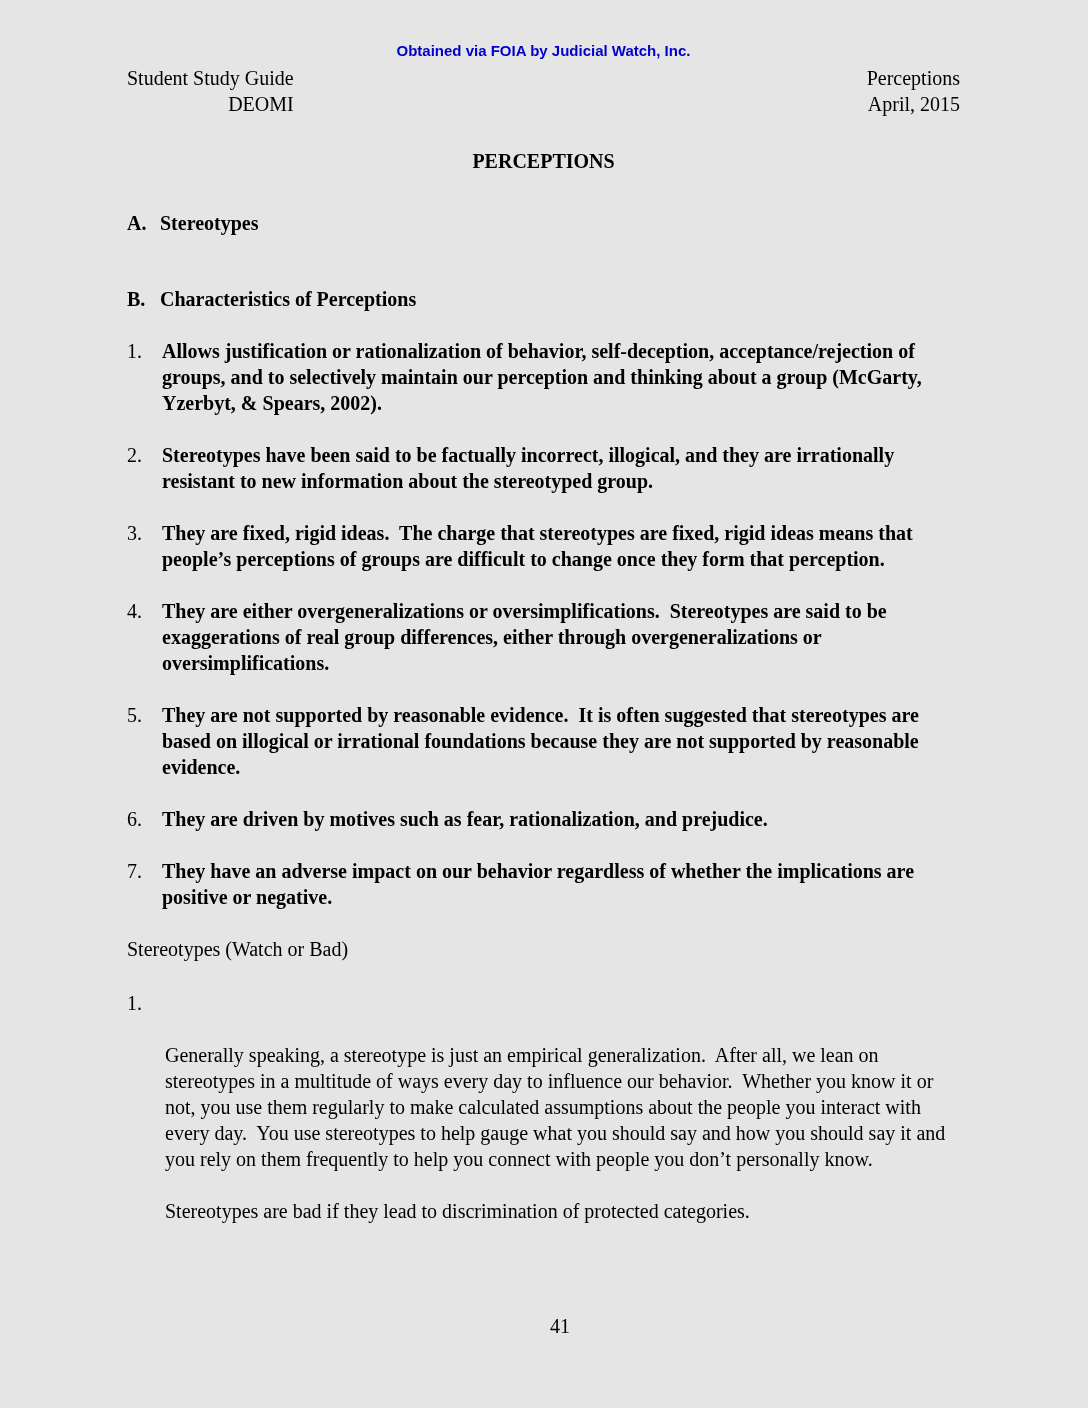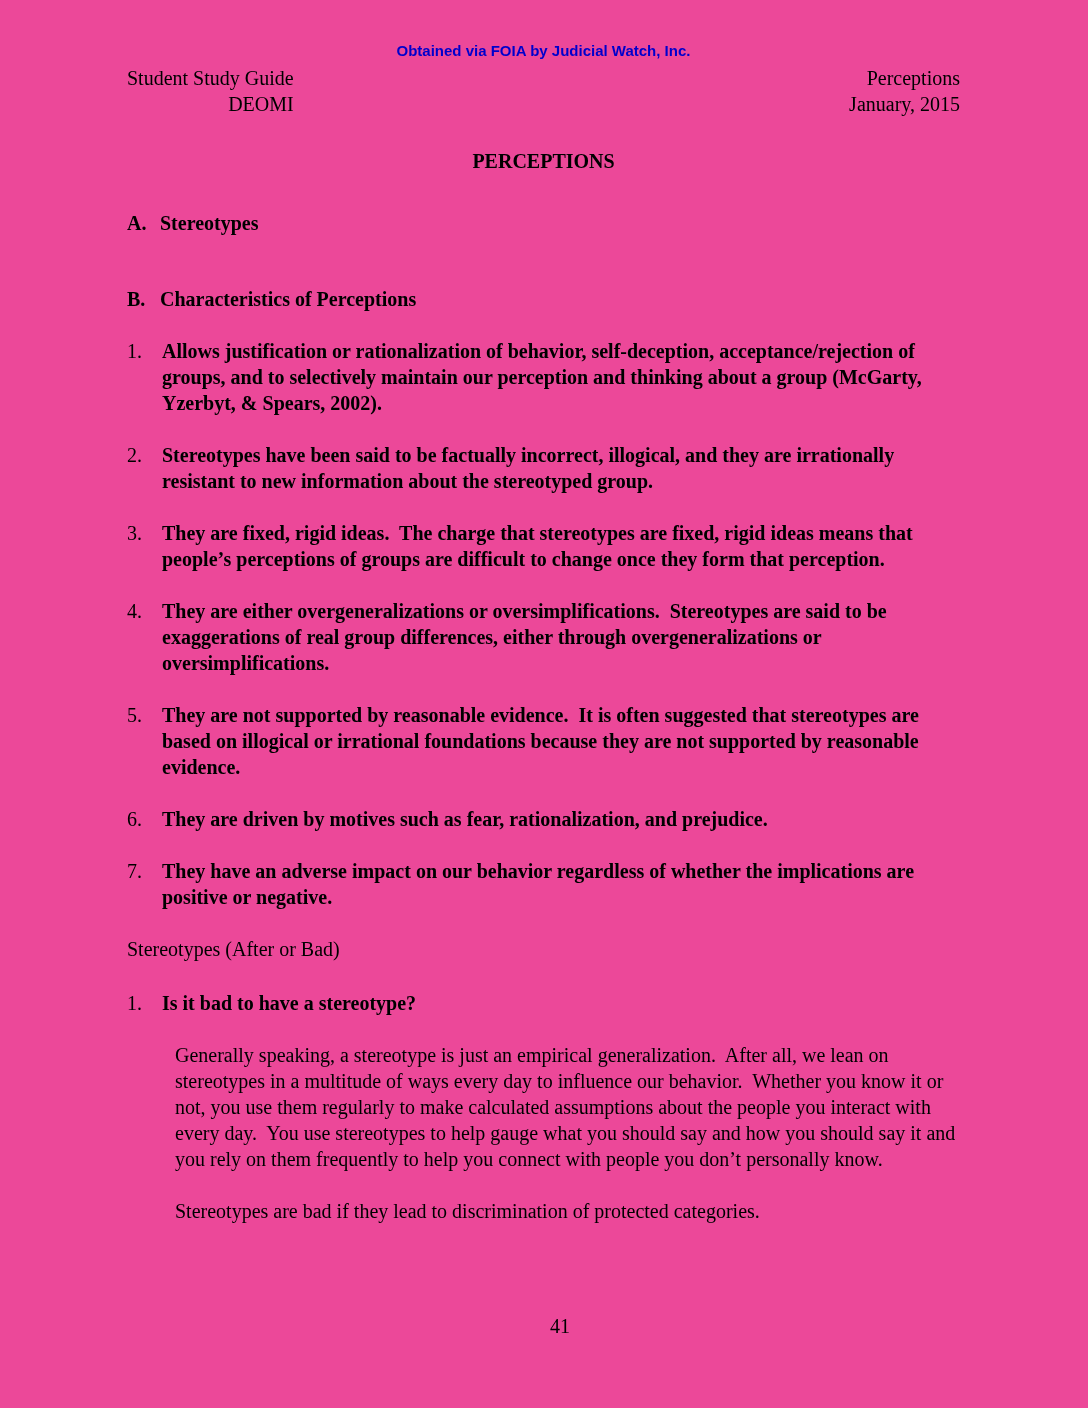--- a/index.html
+++ b/index.html
@@ -2,21 +2,21 @@
 <html><head>
 <meta charset="utf-8">
 <style>
   * { margin: 0; padding: 0; box-sizing: border-box; }
   html, body { background: #888; }
   .page {
     position: relative;
     width: 1088px;
     height: 1408px;
     margin: 0 auto;
-    background: #ec4899;
+    background: #e5e5e5;
     color: #000000;
     font-family: "Liberation Serif", "DejaVu Serif", serif;
     font-size: 20px;
     line-height: 26px;
     overflow: hidden;
   }
   .content {
     padding: 42px 128px 0 127px;
   }
   .foia {
@@ -52,21 +52,21 @@
     margin-bottom: 26px;
   }
   .gap-before-b { margin-top: 50px; }
   .list-item {
     display: flex;
     margin-bottom: 26px;
   }
   .list-item .num { width: 35px; flex-shrink: 0; }
   .list-item .item-text { white-space: pre-wrap; font-weight: bold; }
   .subheading { margin-bottom: 28px; }
-  .indented { margin-left: 48px; }
+  .indented { margin-left: 38px; }
   .page-number {
     position: absolute;
     top: 1313px;
     left: 16px;
     width: 100%;
     text-align: center;
   }
 </style>
 </head>
 <body>
@@ -76,21 +76,21 @@
 
     <div class="foia">Obtained via FOIA by Judicial Watch, Inc.</div>
 
     <div class="header">
       <div class="header-left">
         <div>Student Study Guide</div>
         <div>DEOMI</div>
       </div>
       <div class="header-right">
         <div>Perceptions</div>
-        <div>January, 2015</div>
+        <div>April, 2015</div>
       </div>
     </div>
 
     <div class="title">PERCEPTIONS</div>
 
     <div>
       <div class="sec-heading">
         <span class="label">A.</span>
         <span>Stereotypes</span>
       </div>
@@ -126,25 +126,24 @@
         <span class="num">6.</span>
         <div class="item-text">They are driven by motives such as fear, rationalization, and prejudice.</div>
       </div>
       <div class="list-item">
         <span class="num">7.</span>
         <div class="item-text">They have an adverse impact on our behavior regardless of whether the implications are positive or negative.</div>
       </div>
     </div>
 
     <div>
-      <div class="subheading">Stereotypes (After or Bad)</div>
+      <div class="subheading">Stereotypes (Watch or Bad)</div>
 
       <div class="list-item">
         <span class="num">1.</span>
-        <div class="item-text">Is it bad to have a stereotype?</div>
       </div>
 
       <p class="para indented">Generally speaking, a stereotype is just an empirical generalization.  After all, we lean on stereotypes in a multitude of ways every day to influence our behavior.  Whether you know it or not, you use them regularly to make calculated assumptions about the people you interact with every day.  You use stereotypes to help gauge what you should say and how you should say it and you rely on them frequently to help you connect with people you don’t personally know.</p>
       <p class="para indented">Stereotypes are bad if they lead to discrimination of protected categories.</p>
     </div>
 
   </div>
 
   <div class="page-number">41</div>
 </div>

